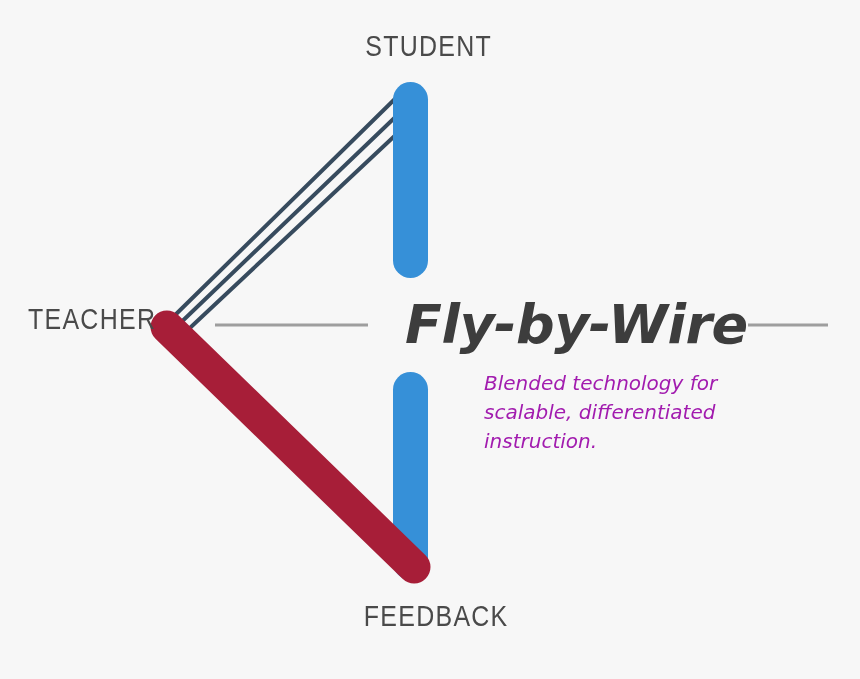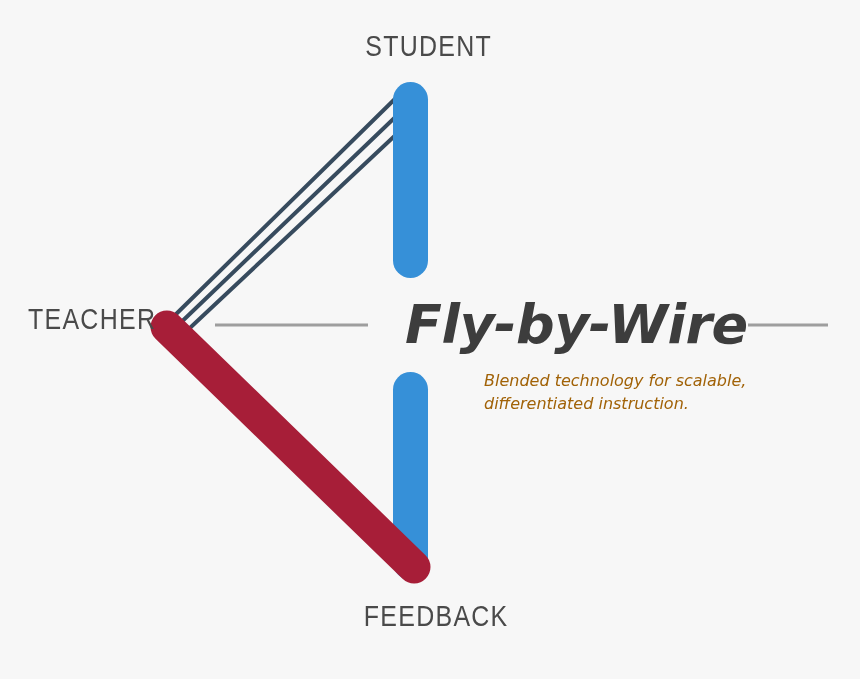--- a/index.html
+++ b/index.html
@@ -68,23 +68,23 @@
     margin: 16px;
     white-space: nowrap;
   }
   #brand-subtitle {
     position: absolute;
     left: 484px;
     top: 369px;
     width: 300px;
     font-family: "DejaVu Sans", sans-serif;
     font-style: italic;
-    font-size: 16px;
+    font-size: 20px;
     line-height: 1.45;
-    color: #a16207;
+    color: #a21caf;
     margin: 0;
   }
 </style>
 </head>
 <body>
 
 <div id="stage">
 
   <svg id="diagram-svg" viewBox="0 0 860 679" xmlns="http://www.w3.org/2000/svg">
 

